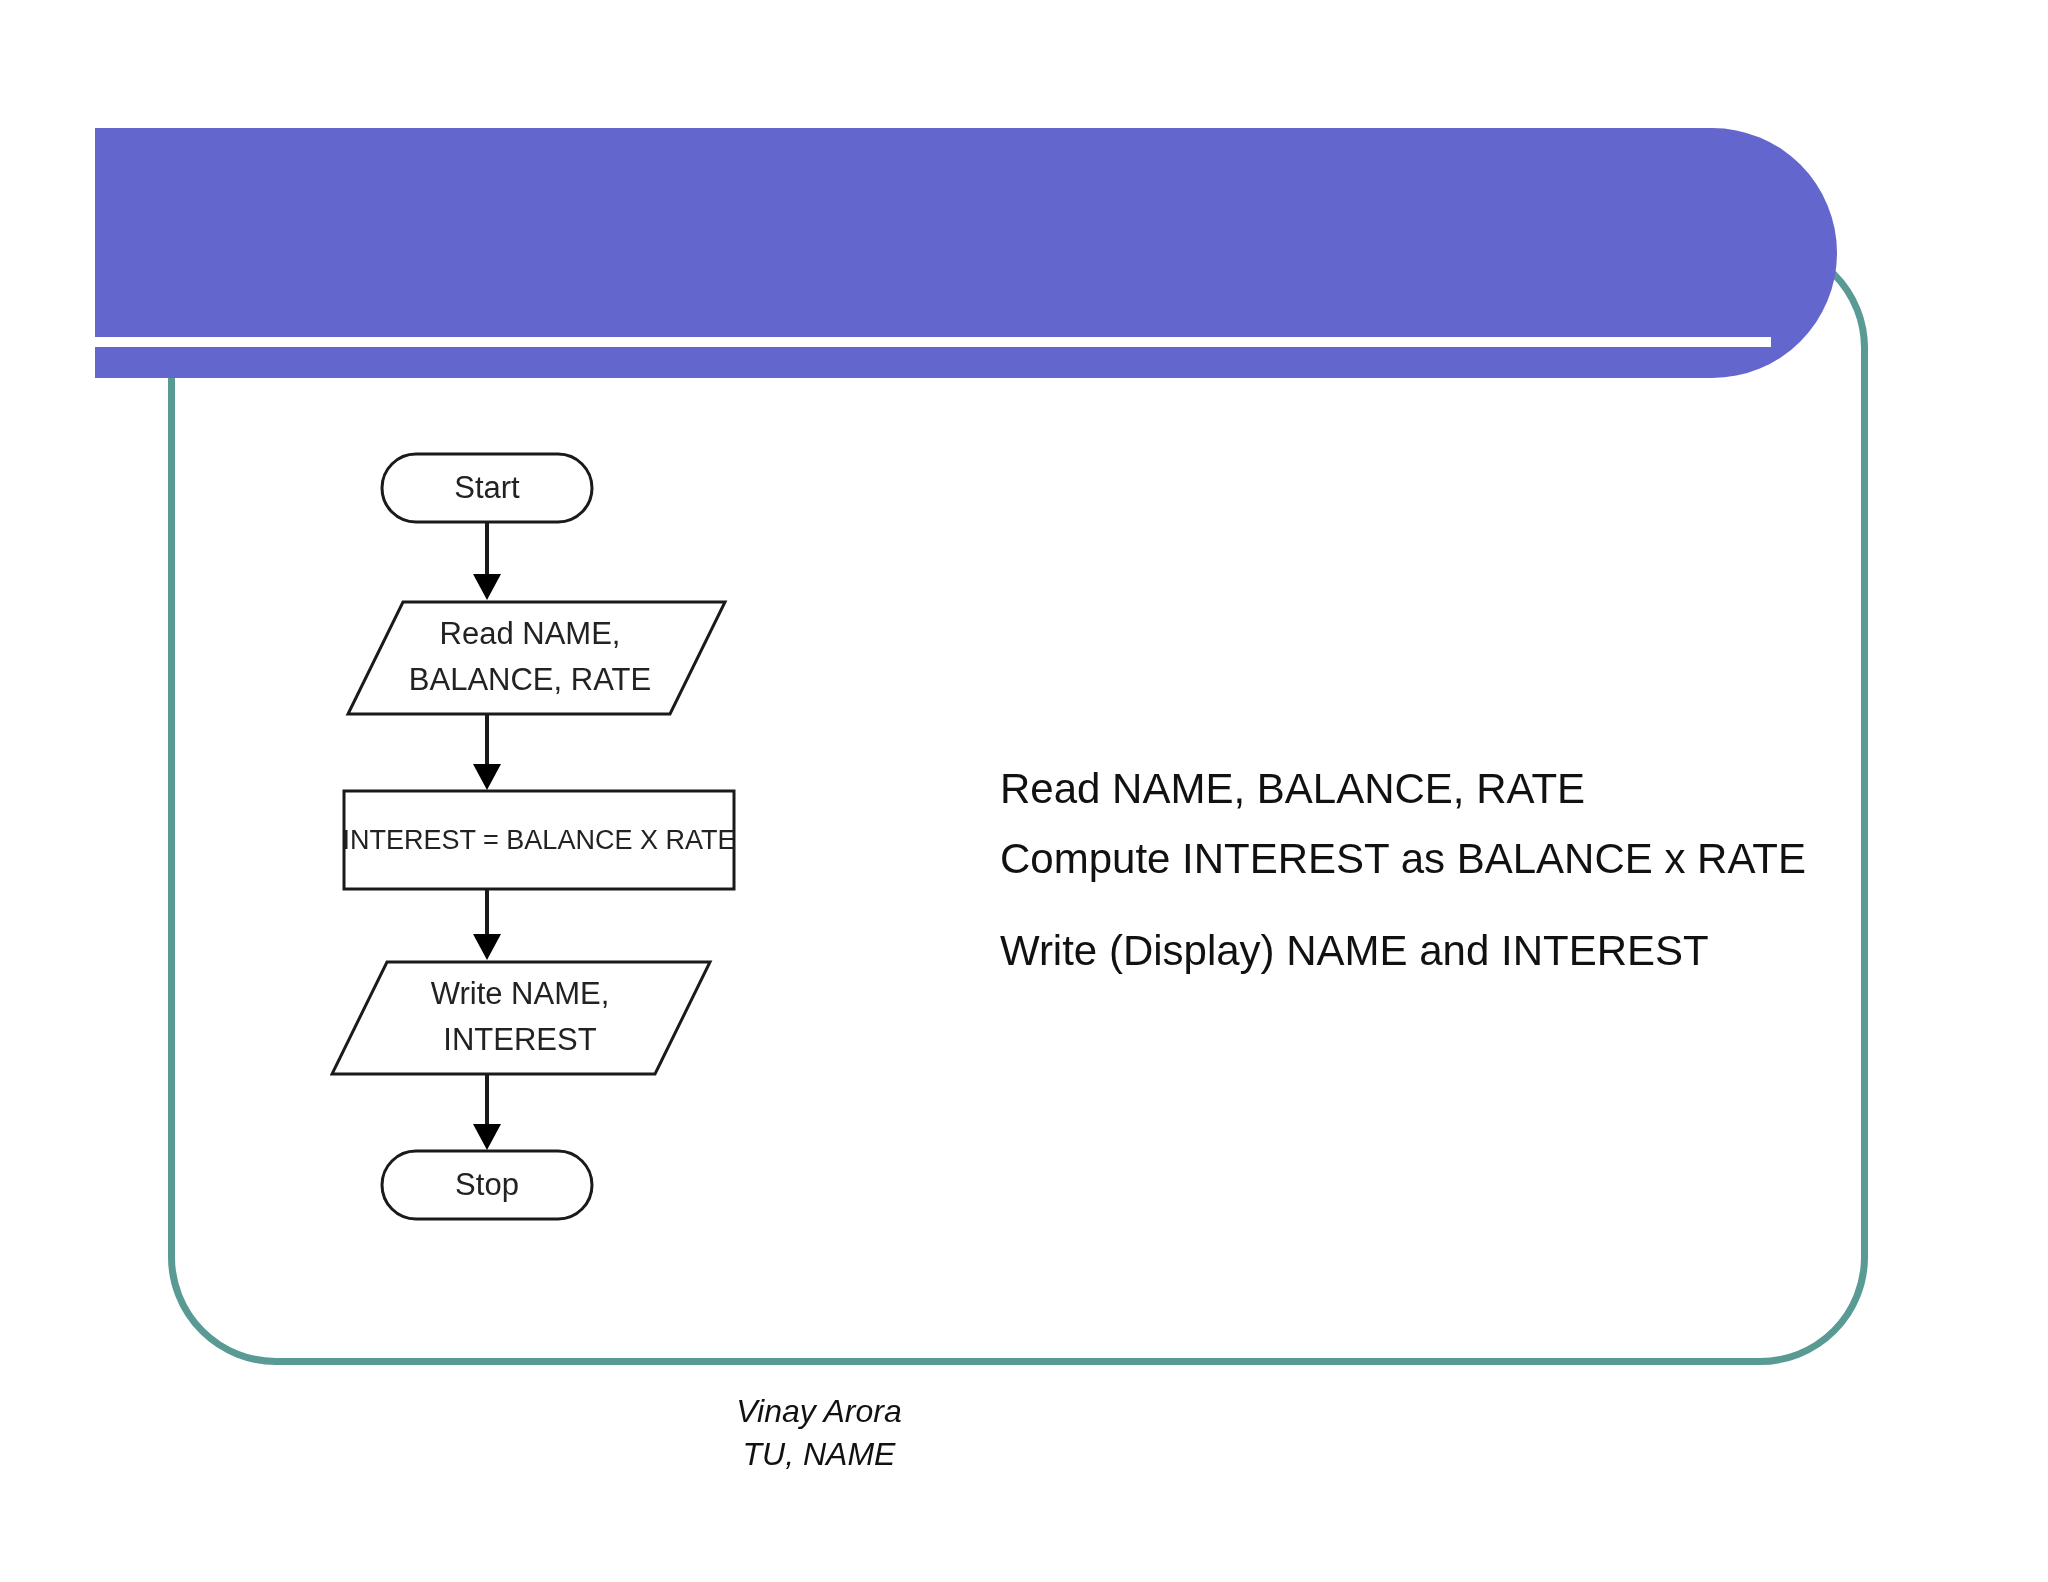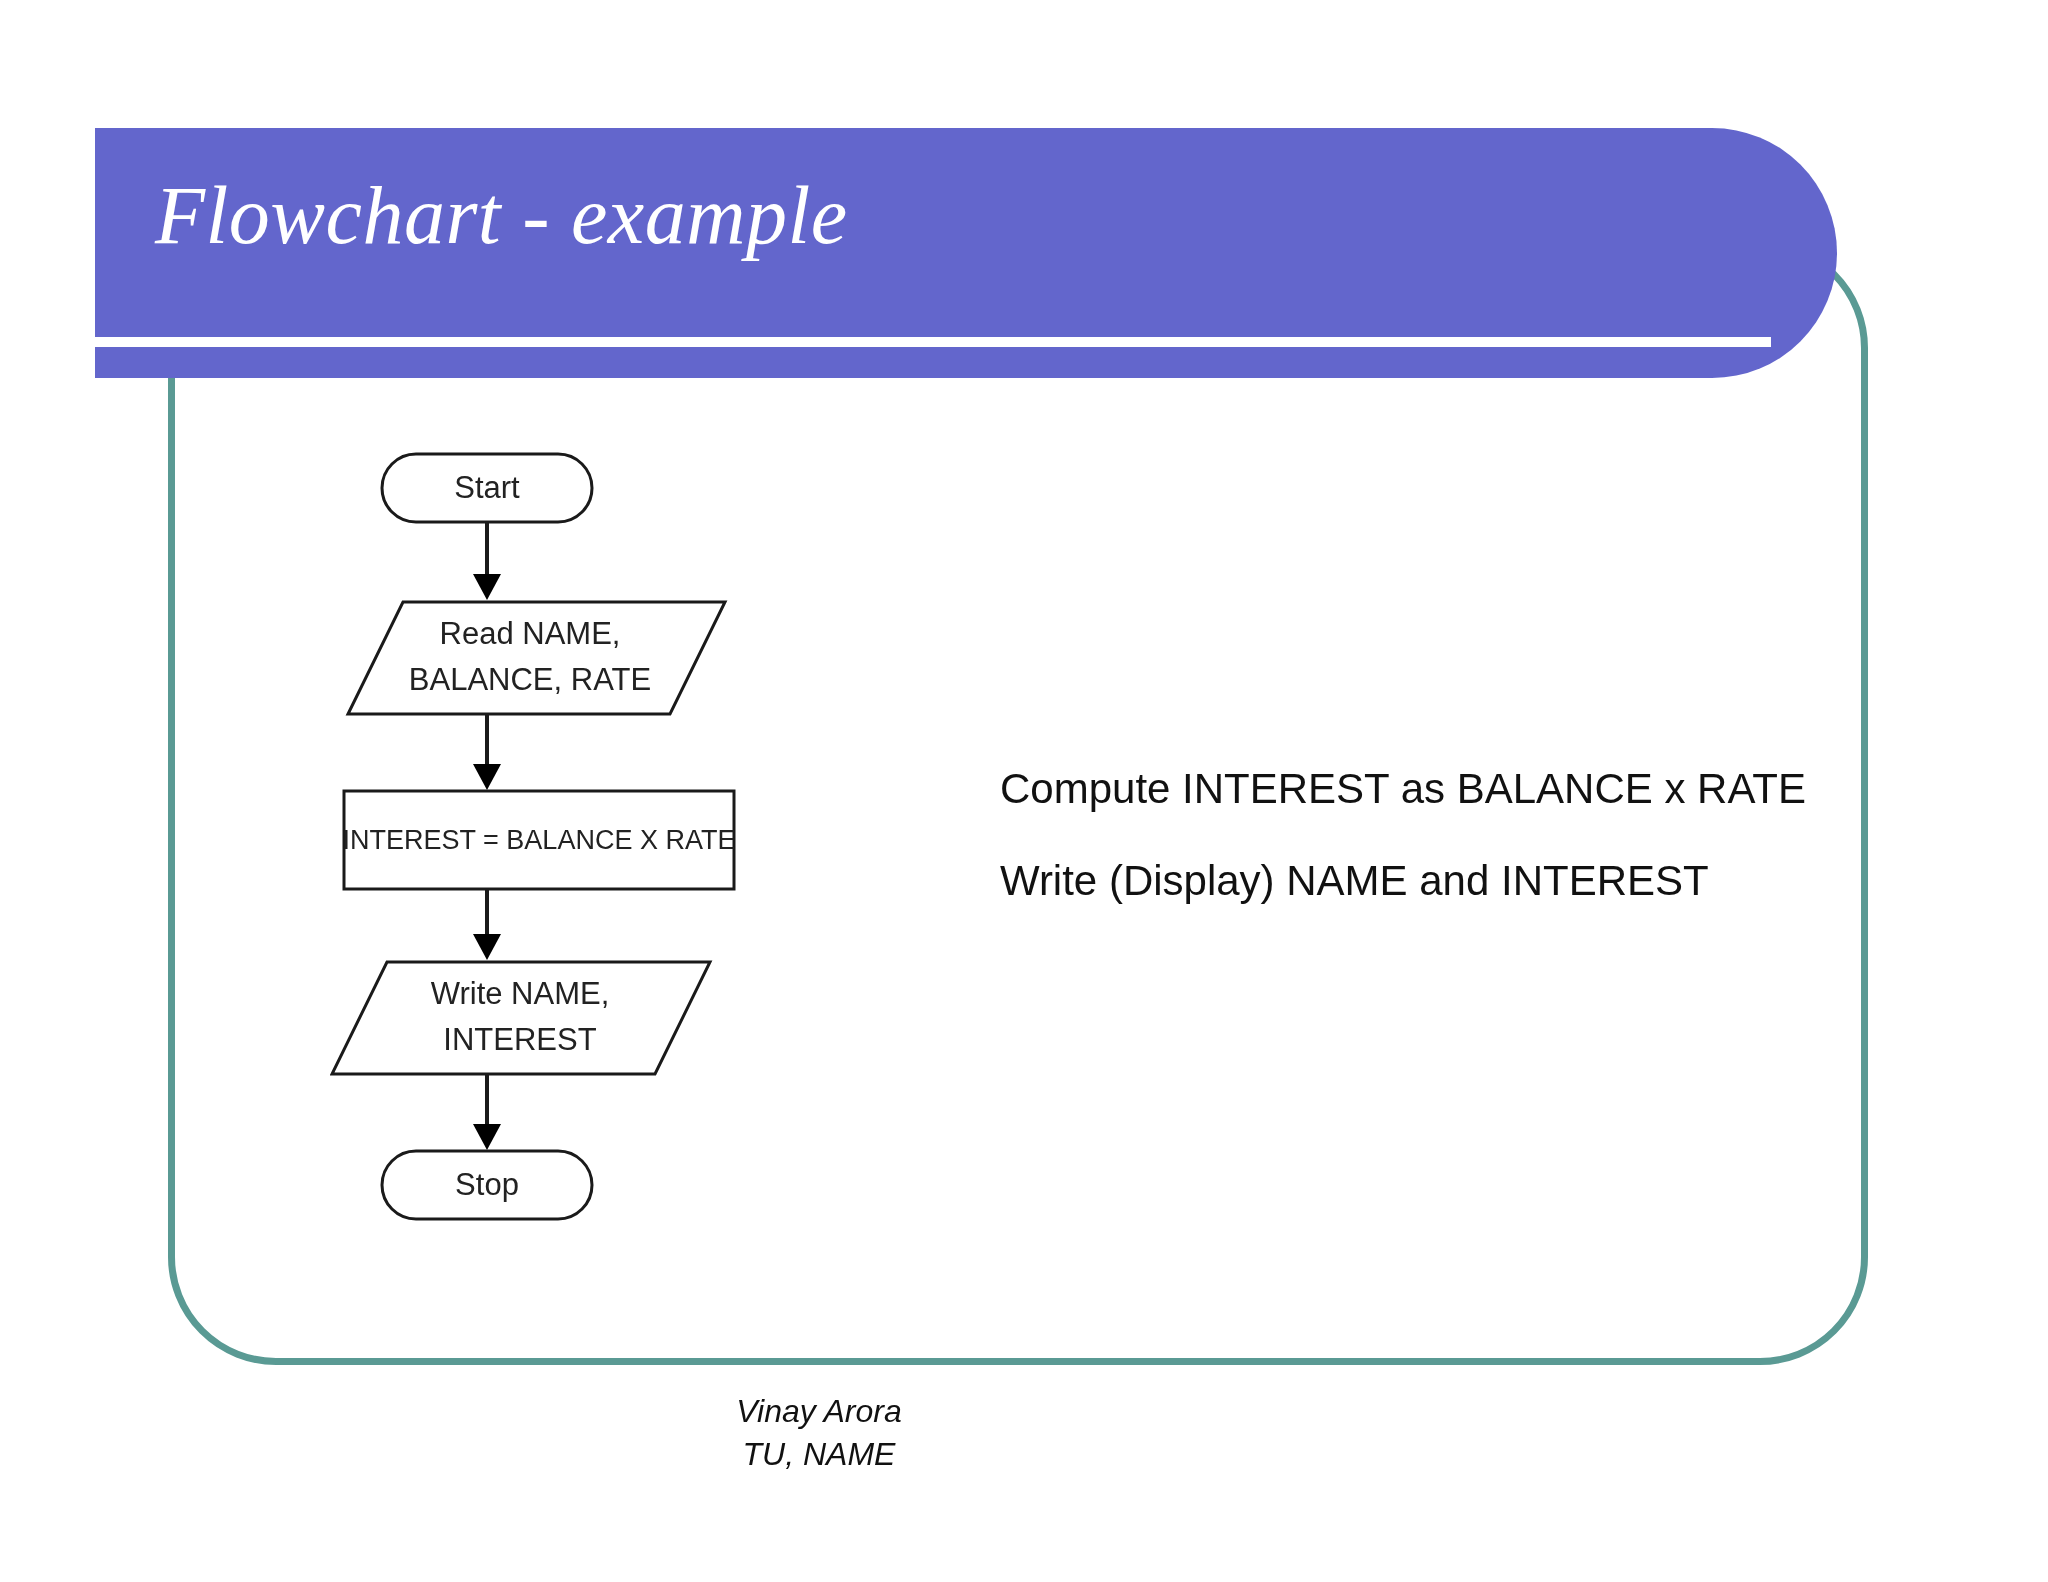--- a/index.html
+++ b/index.html
@@ -145,21 +145,20 @@
 </style>
 </head>
 <body>
 
 <div id="slide">
 
   <div id="content-frame"></div>
 
   <div id="header-banner"></div>
   <div id="header-underline"></div>
-  <div id="page-title">Flowchart - example</div>
 
   <div id="flowchart">
     <svg width="660" height="830" viewBox="0 0 660 830" xmlns="http://www.w3.org/2000/svg">
 
       <g>
         <rect class="fc-shape" x="52" y="8" width="210" height="68" rx="34" ry="34"></rect>
         <text class="fc-label" x="157" y="44">Start</text>
       </g>
 
       <g>
@@ -201,20 +200,21 @@
 
       <g>
         <rect class="fc-shape" x="52" y="705" width="210" height="68" rx="34" ry="34"></rect>
         <text class="fc-label" x="157" y="741">Stop</text>
       </g>
 
     </svg>
   </div>
 
   <div id="pseudocode">
+    <div class="pc-line">Read NAME, BALANCE, RATE</div>
     <div class="pc-line">Compute INTEREST as BALANCE x RATE</div>
     <div class="pc-line gap">Write (Display) NAME and INTEREST</div>
   </div>
 
   <div id="footer">
     <div>Vinay Arora</div>
     <div>TU, NAME</div>
   </div>
 
 </div>

